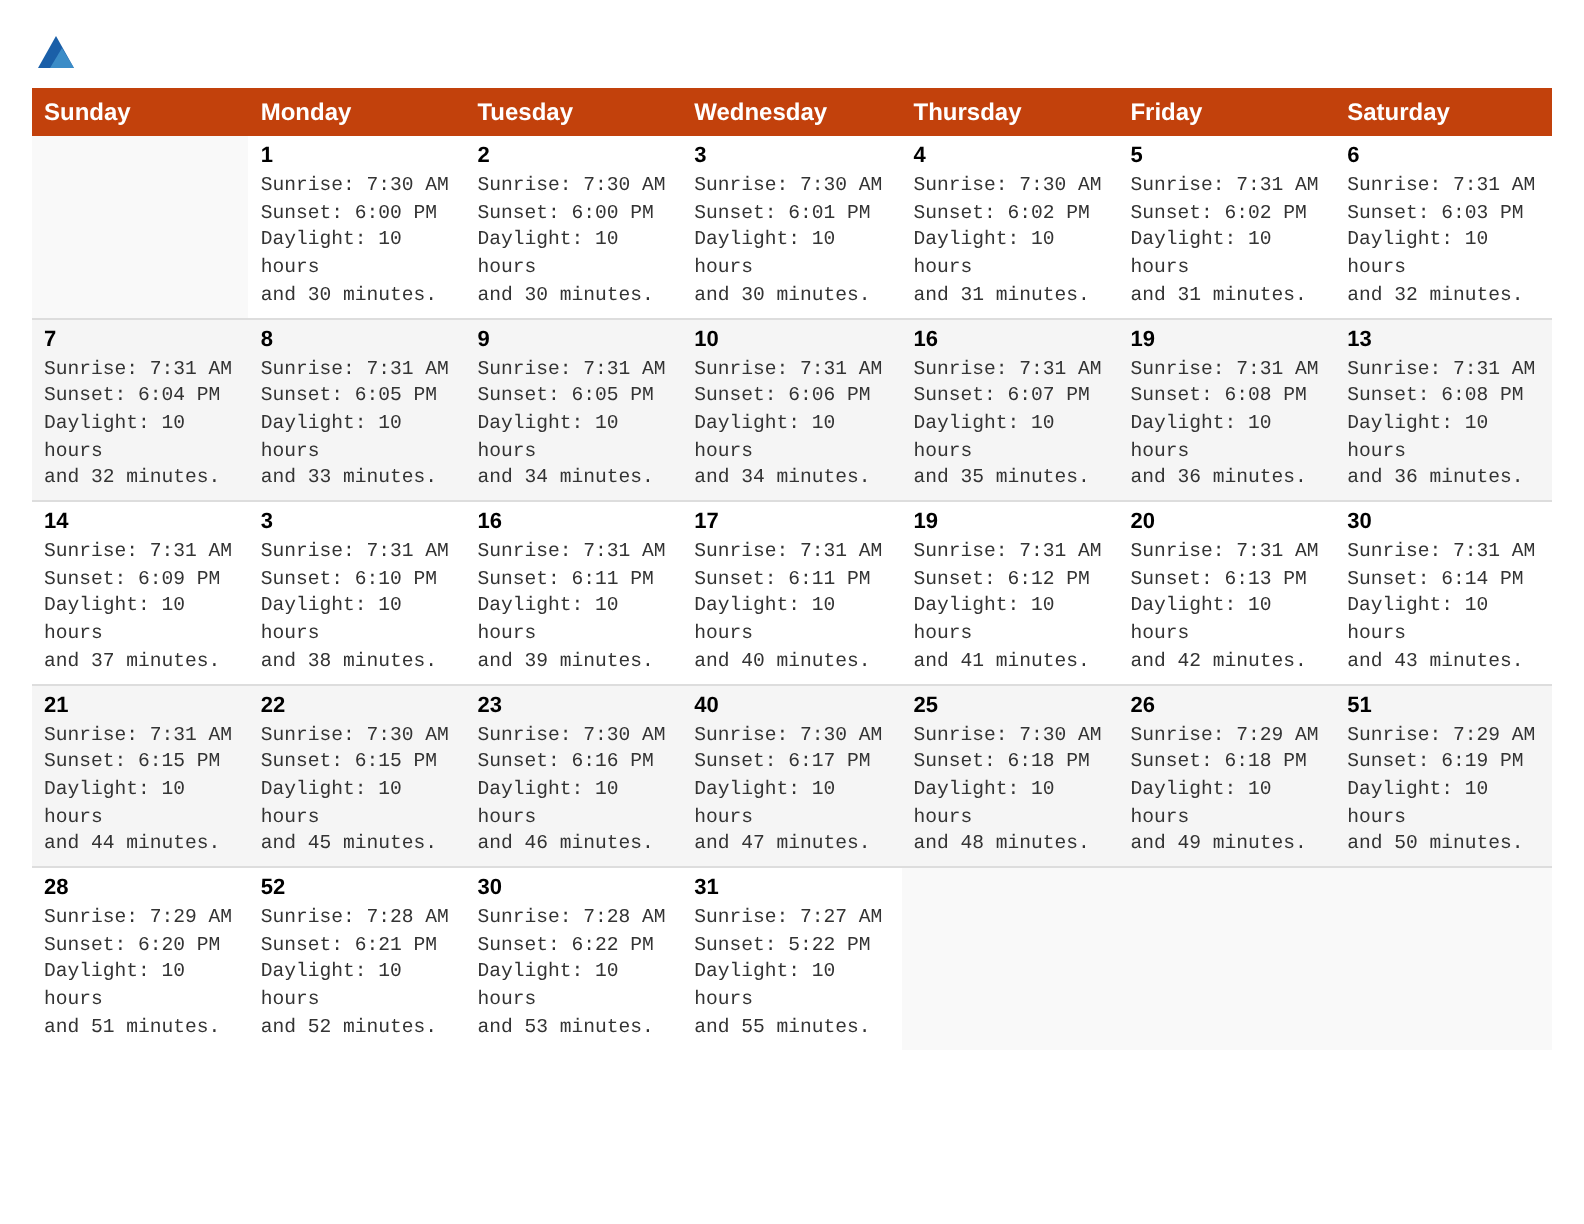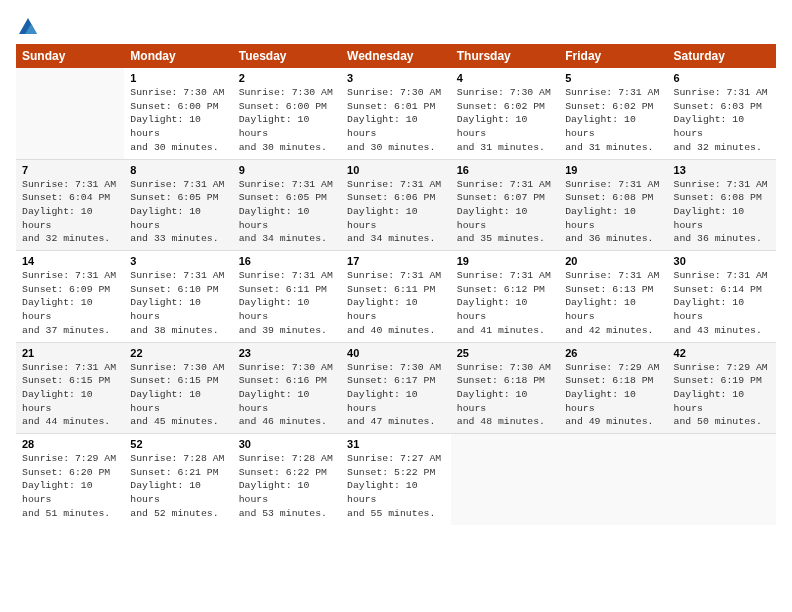--- a/index.html
+++ b/index.html
@@ -305,21 +305,21 @@
 and 48 minutes.</div>
           </td>
           <td>
             <span class="day-number">26</span>
             <div class="day-info" style="white-space: pre-line;">Sunrise: 7:29 AM
 Sunset: 6:18 PM
 Daylight: 10 hours
 and 49 minutes.</div>
           </td>
           <td>
-            <span class="day-number">42</span>
+            <span class="day-number">51</span>
             <div class="day-info" style="white-space: pre-line;">Sunrise: 7:29 AM
 Sunset: 6:19 PM
 Daylight: 10 hours
 and 50 minutes.</div>
           </td>
         </tr>
         <tr>
           <td>
             <span class="day-number">28</span>
             <div class="day-info" style="white-space: pre-line;">Sunrise: 7:29 AM

